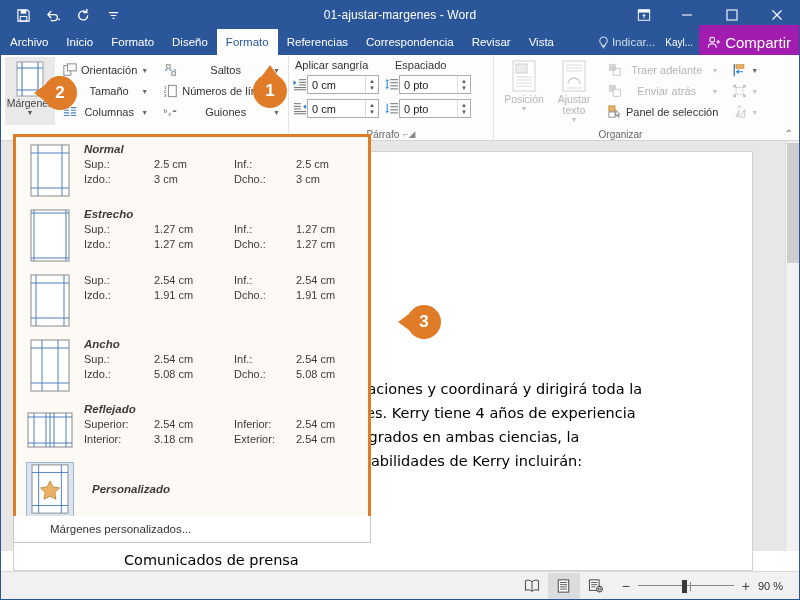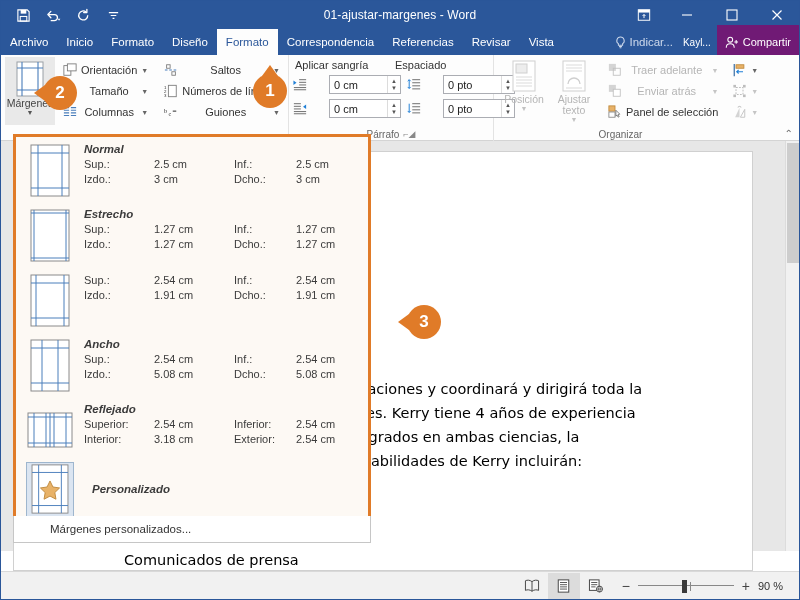--- a/index.html
+++ b/index.html
@@ -61,21 +61,21 @@
   .tabbar-right {
     margin-left: auto; display: flex; align-items: center; height: 26px;
   }
   .tell-me {
     display: flex; align-items: center; gap: 3px;
     color: #cdd9ec; font-size: 11.5px; padding: 0 4px;
   }
   .user-name { color: #fff; font-size: 10px; padding: 0 6px; }
   .share-btn {
     display: flex; align-items: center; gap: 4px;
-    background: #701a75; color: #fff; font-size: 11px;
+    background: #a21caf; color: #fff; font-size: 15px;
     height: 34px; padding: 0 8px;
   }
 
   
   .ribbon {
     position: absolute; left: 0; top: 54px; width: 798px; height: 86px;
     background: #fdfdfd;
     border-bottom: 1px solid #d4d4d4;
     display: flex;
   }
@@ -105,21 +105,21 @@
   .smallcol { display: flex; flex-direction: column; gap: 1px; padding-top: 3px; }
   .smallbtn {
     display: flex; align-items: center; gap: 4px;
     height: 20px; padding: 0 4px;
     font-size: 11px; color: #333; white-space: nowrap; justify-content: space-between;
   }
   .smallbtn.dis { color: #b5b5b5; }
   .caret { font-size: 7px; color: #666; }
 
   
-  .fieldrow { display: flex; align-items: center; gap: 22px; height: 21px; }
+  .fieldrow { display: flex; align-items: center; gap: 0; height: 21px; }
   .spin {
     display: flex; align-items: center;
     border: 1px solid #abadb3; background: #fff;
     height: 19px; width: 72px;
   }
   .spin .val { flex: 1; font-size: 11px; color: #222; padding-left: 4px; }
   .spin .arrows {
     width: 13px; height: 17px; display: flex; flex-direction: column;
     align-items: center; justify-content: center; gap: 2px;
     border-left: 1px solid #dcdcdc;
@@ -312,22 +312,22 @@
       </div>
     </div>
   </div>
 
   <div class="tabbar">
     <div class="tab">Archivo</div>
     <div class="tab">Inicio</div>
     <div class="tab">Formato</div>
     <div class="tab">Diseño</div>
     <div class="tab active">Formato</div>
+    <div class="tab">Referencias</div>
     <div class="tab">Correspondencia</div>
-    <div class="tab">Referencias</div>
     <div class="tab">Revisar</div>
     <div class="tab">Vista</div>
 
     <div class="tabbar-right">
       <div class="tell-me">
         <svg width="11" height="13" viewBox="0 0 12 14">
             <path d="M6 1a4 4 0 0 0-2.3 7.3V10h4.6V8.3A4 4 0 0 0 6 1z" fill="none" stroke="#cdd9ec" stroke-width="1.1"></path>
             <path d="M4.4 11.4h3.2M5 12.8h2" stroke="#cdd9ec" stroke-width="1.1"></path>
           </svg>
         <span>Indicar...</span>

